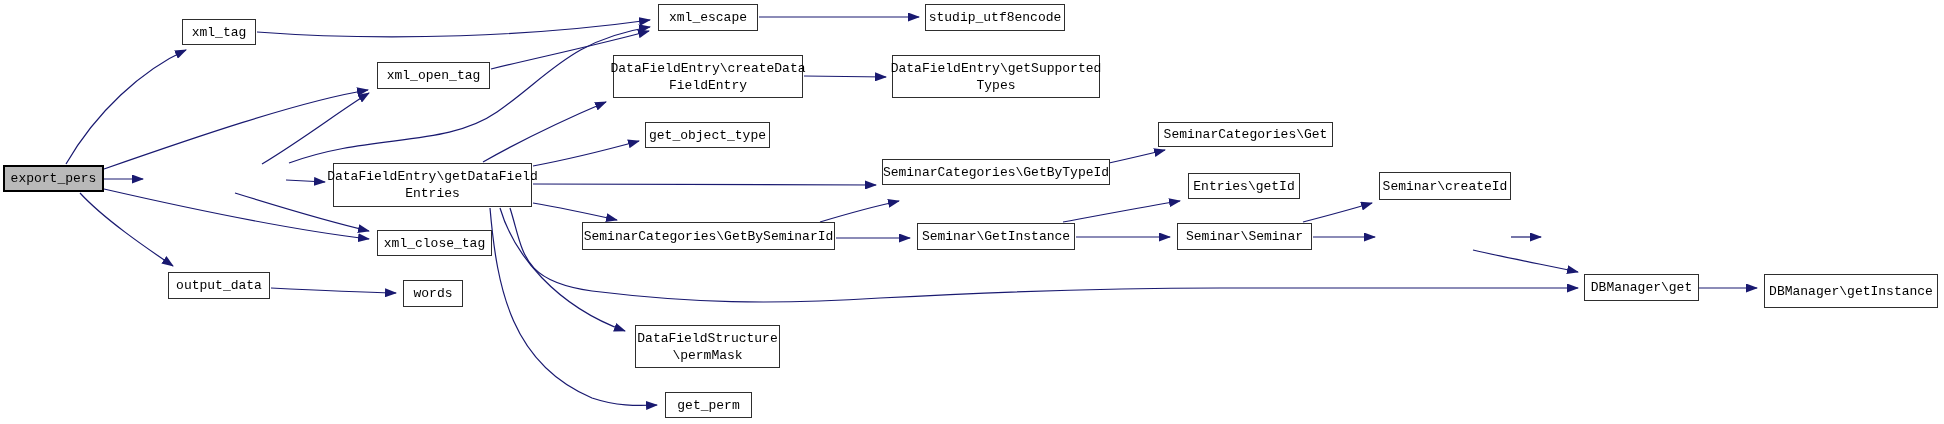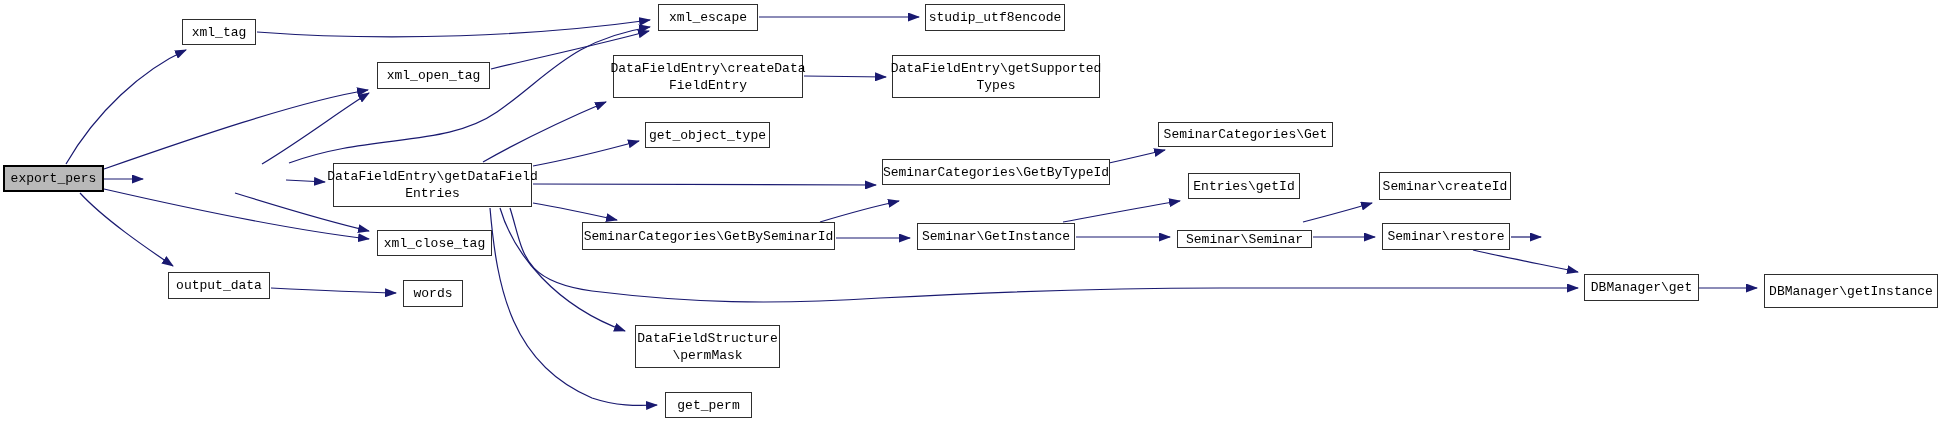--- a/index.html
+++ b/index.html
@@ -89,21 +89,20 @@
   <div class="node" style="left:645px;top:122px;width:125px;height:26px">get_object_type</div>
   <div class="node" style="left:925px;top:4px;width:140px;height:27px">studip_utf8encode</div>
   <div class="node" style="left:892px;top:55px;width:208px;height:43px">DataFieldEntry\getSupported
 Types</div>
   <div class="node" style="left:1158px;top:122px;width:175px;height:25px">SeminarCategories\Get</div>
   <div class="node" style="left:882px;top:159px;width:228px;height:26px">SeminarCategories\GetByTypeId</div>
   <div class="node" style="left:1188px;top:173px;width:112px;height:26px">Entries\getId</div>
   <div class="node" style="left:1379px;top:172px;width:132px;height:28px">Seminar\createId</div>
   <div class="node" style="left:582px;top:222px;width:253px;height:28px">SeminarCategories\GetBySeminarId</div>
   <div class="node" style="left:917px;top:223px;width:158px;height:27px">Seminar\GetInstance</div>
-  <div class="node" style="left:1177px;top:230px;width:135px;height:18px">Seminar\Seminar</div>
-  <div class="node" style="left:1382px;top:223px;width:128px;height:27px">Seminar\restore</div>
+  <div class="node" style="left:1177px;top:223px;width:135px;height:27px">Seminar\Seminar</div>
   <div class="node" style="left:1584px;top:274px;width:115px;height:27px">DBManager\get</div>
   <div class="node" style="left:1764px;top:274px;width:174px;height:34px">DBManager\getInstance</div>
   <div class="node" style="left:635px;top:325px;width:145px;height:43px">DataFieldStructure
 \permMask</div>
   <div class="node" style="left:665px;top:392px;width:87px;height:26px">get_perm</div>
 
 </div>
 
 </body></html>

